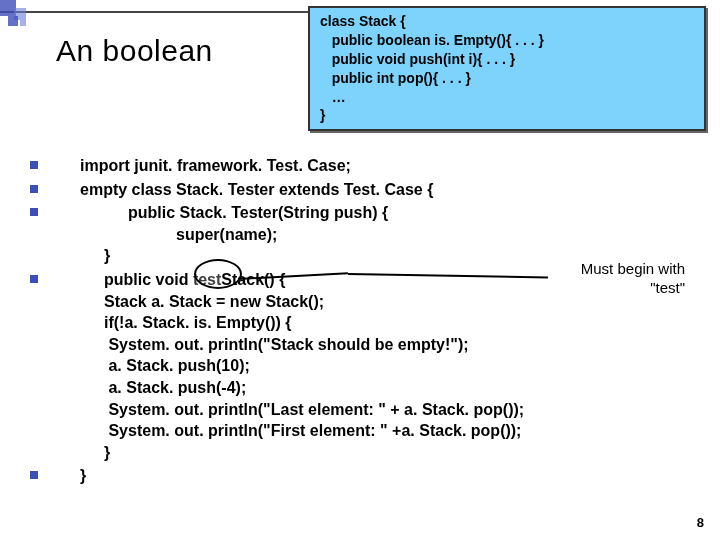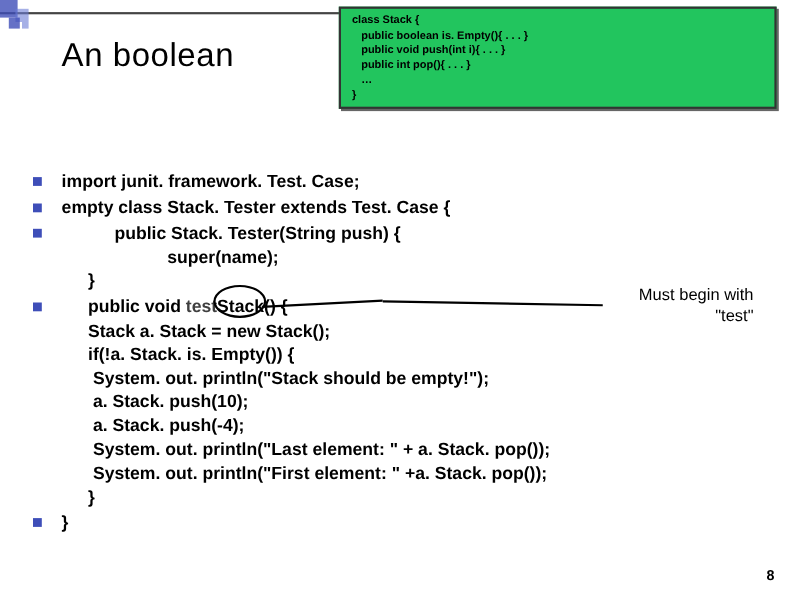--- a/index.html
+++ b/index.html
@@ -38,41 +38,42 @@
     font-size: 30px;
     color: #000;
     font-weight: 400;
     letter-spacing: 0.5px;
   }
   .code-box {
     position: absolute;
     right: 14px;
     top: 6px;
     width: 374px;
-    background: #22c55e;
+    background: #7dd3fc;
     border: 2px solid #333;
     box-shadow: 2px 2px 0 #666;
     padding: 4px 10px 4px 10px;
     font-family: Arial, sans-serif;
-    font-size: 10px;
+    font-size: 14px;
     font-weight: 700;
     color: #000;
     line-height: 1.35;
     white-space: pre;
   }
   .body-area {
     position: absolute;
     left: 30px;
     top: 155px;
     width: 660px;
   }
   .bul-row {
     display: flex;
     align-items: flex-start;
     margin-bottom: 2px;
+    gap: 24px;
   }
   .bul-sq {
     flex: 0 0 auto;
     width: 8px;
     height: 8px;
     background: #3e4eb8;
     margin-top: 6px;
     margin-right: 18px;
   }
   .bul-txt {

